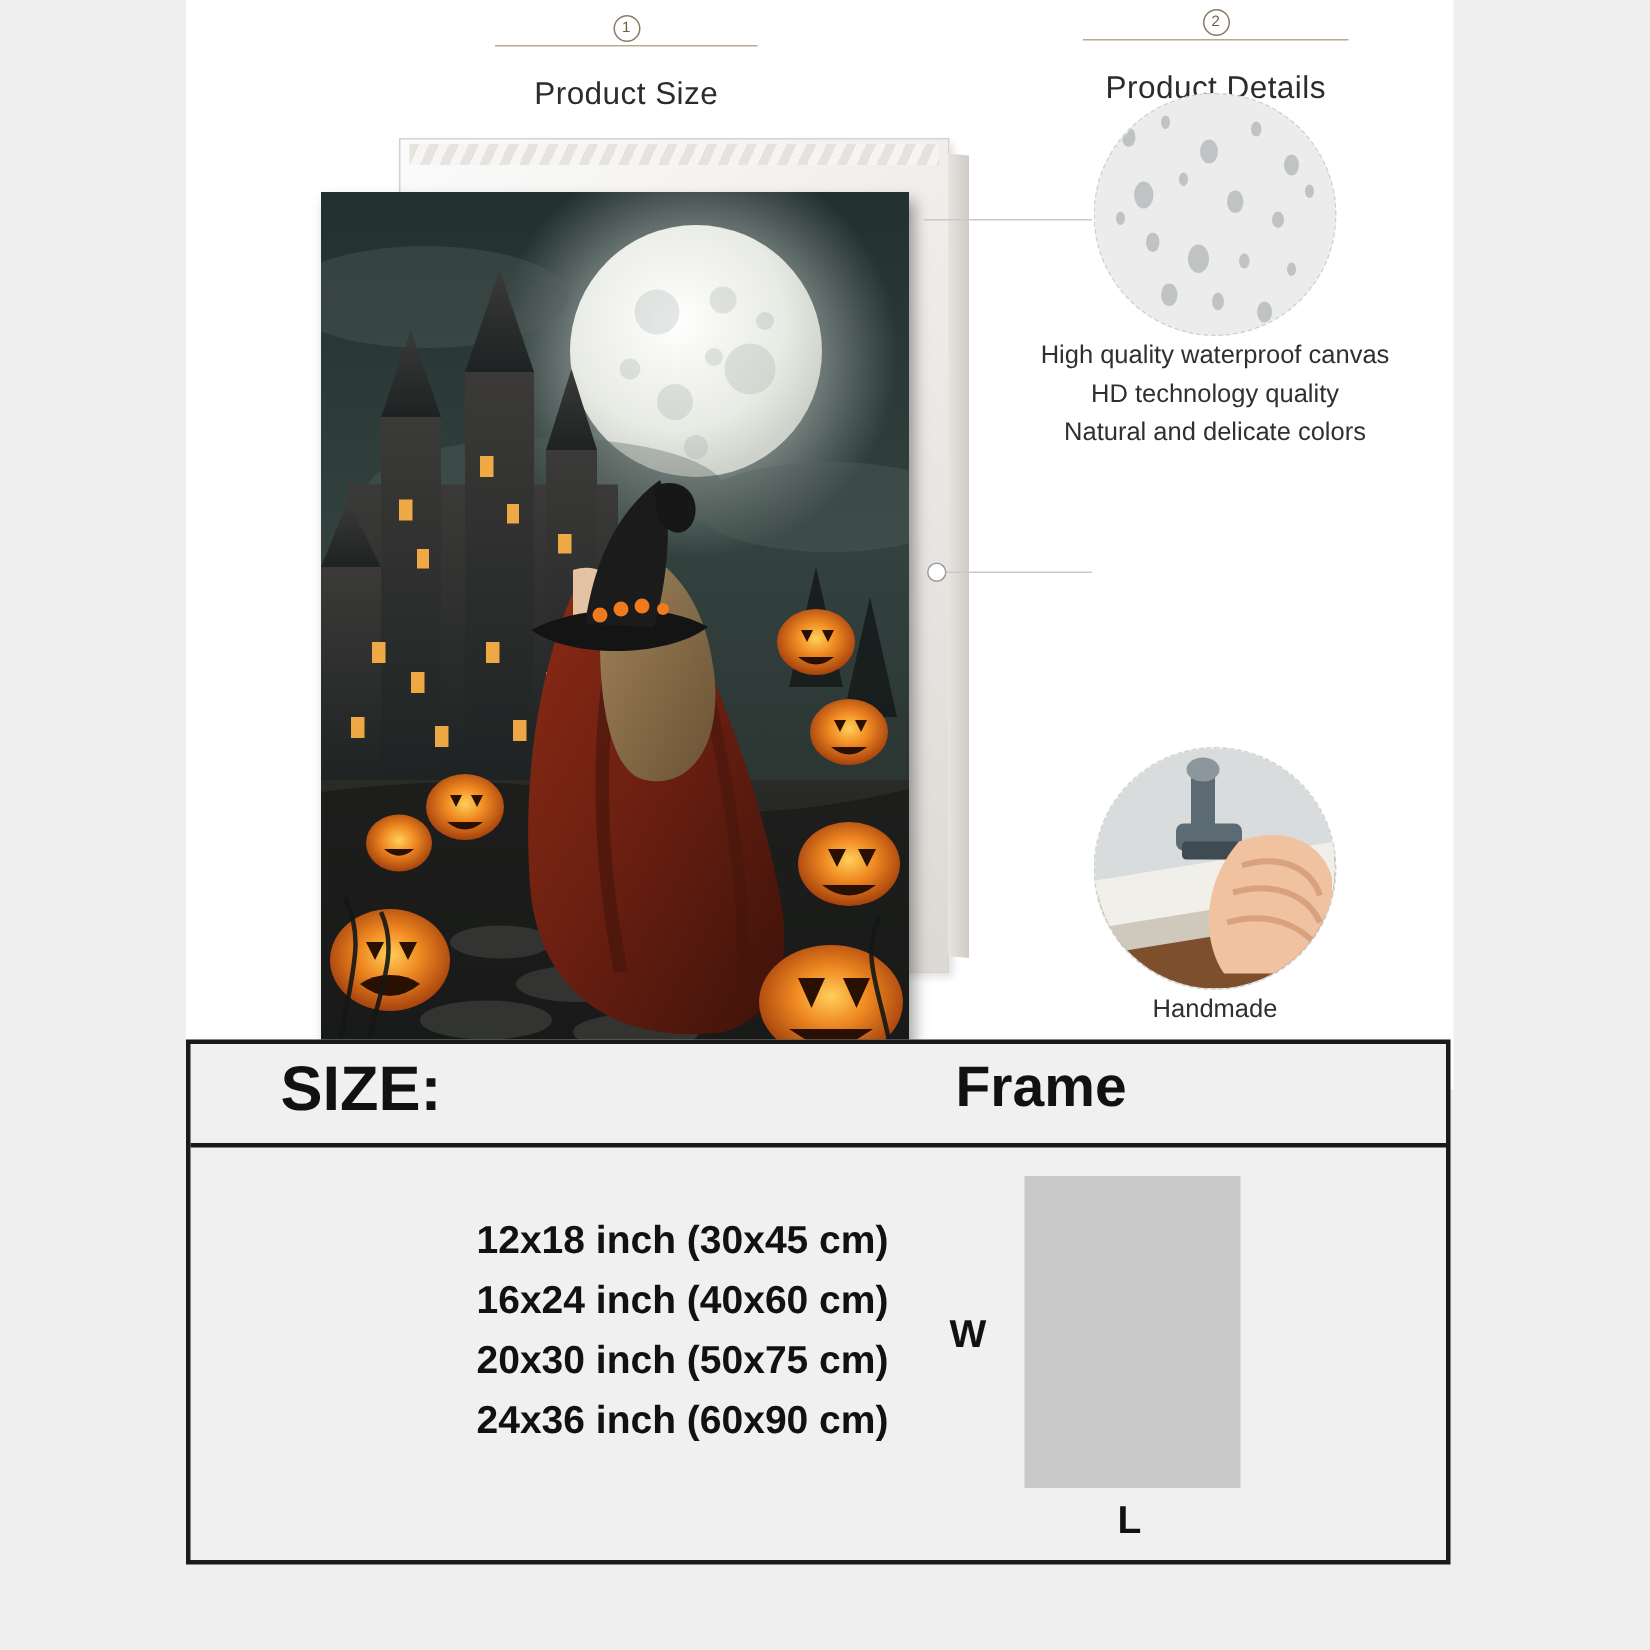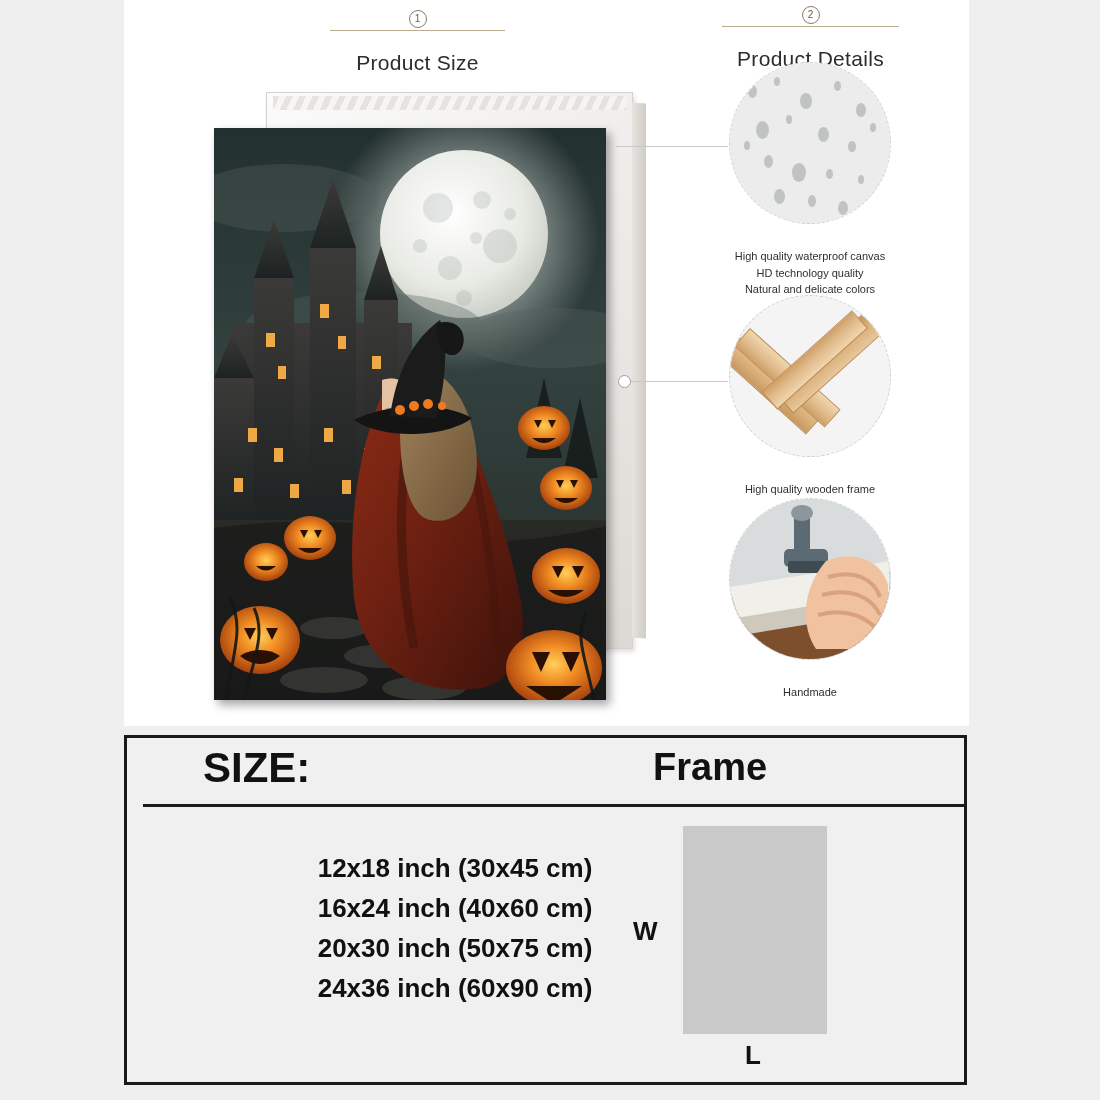--- a/index.html
+++ b/index.html
@@ -82,21 +82,21 @@
 
   
   .detail{position:absolute;text-align:center;width:240px;}
   .circle{
     width:160px;height:160px;border-radius:50%;
     margin:0 auto;overflow:hidden;position:relative;
     border:1px dashed #cfcfcf;
     background:#f2f2f2;
   }
   .detail-cap{
-    margin-top:24px;font-size:11px;color:#2f2f2f;line-height:1.5;
+    margin-top:0;font-size:17px;color:#2f2f2f;line-height:1.5;
   }
   #detail-1{left:690px;top:62px;}
   #detail-2{left:690px;top:295px;}
   #detail-3{left:690px;top:498px;}
 
   
   .drops{position:absolute;inset:0;background:#ececec;}
   .drops i{
     position:absolute;display:block;border-radius:50%;
     background:#b9bcbd;opacity:.85;
@@ -113,24 +113,23 @@
     position:absolute;
     background:linear-gradient(180deg,#f0d6ae,#dfb989 60%,#cfa066);
     border:1px solid #bb8f5b;
   }
 
   
   .hand{position:absolute;inset:0;background:#dfe2e4;}
 
   
   .size-box{
-    position:absolute;left:124px;top:735px;width:843px;height:350px;
+    position:absolute;left:124px;top:693px;width:843px;height:350px;
     background:#f0f0f0;border:3px solid #1a1a1a;
     box-sizing:border-box;
-    padding-left:16px;
   }
   .size-head{
     position:relative;height:66px;border-bottom:3px solid #1a1a1a;
   }
   .size-head .t1{
     position:absolute;left:60px;top:6px;font-size:42px;font-weight:bold;color:#111;
     font-family:"Liberation Sans", sans-serif;
   }
   .size-head .t2{
     position:absolute;left:510px;top:8px;font-size:38px;font-weight:bold;color:#111;
@@ -385,33 +384,20 @@
         <i style="left:140px;top:60px;width:6px;height:9px;"></i>
       </div>
     </div>
     <div class="detail-cap">
       <div>High quality waterproof canvas</div>
       <div>HD technology quality</div>
       <div>Natural and delicate colors</div>
     </div>
   </div>
 
-  <div class="detail" id="detail-2">
-    <div class="circle">
-      <div class="wood">
-        <div class="bar" style="left:4px;top:36px;width:120px;height:26px;transform:rotate(42deg);transform-origin:left top;"></div>
-        <div class="bar2" style="left:20px;top:32px;width:120px;height:22px;transform:rotate(42deg);transform-origin:left top;"></div>
-        <div class="bar" style="left:154px;top:36px;width:120px;height:26px;transform:rotate(138deg);transform-origin:left top;"></div>
-        <div class="bar2" style="left:138px;top:32px;width:120px;height:22px;transform:rotate(138deg);transform-origin:left top;"></div>
-      </div>
-    </div>
-    <div class="detail-cap">
-      <div>High quality wooden frame</div>
-    </div>
-  </div>
 
   <div class="detail" id="detail-3">
     <div class="circle">
       <div class="hand">
         <svg width="160" height="160" viewBox="0 0 160 160" xmlns="http://www.w3.org/2000/svg">
           <rect width="160" height="160" fill="#d8dcdd"></rect>
           <path d="M0 98 L160 72 L160 160 L0 160 Z" fill="#7d4f2c"></path>
           <path d="M0 88 L160 62 L160 104 L0 130 Z" fill="#f1efe9"></path>
           <path d="M0 120 L160 94 L160 112 L0 138 Z" fill="#cfc9bd"></path>
           <g fill="#5b6a73">

